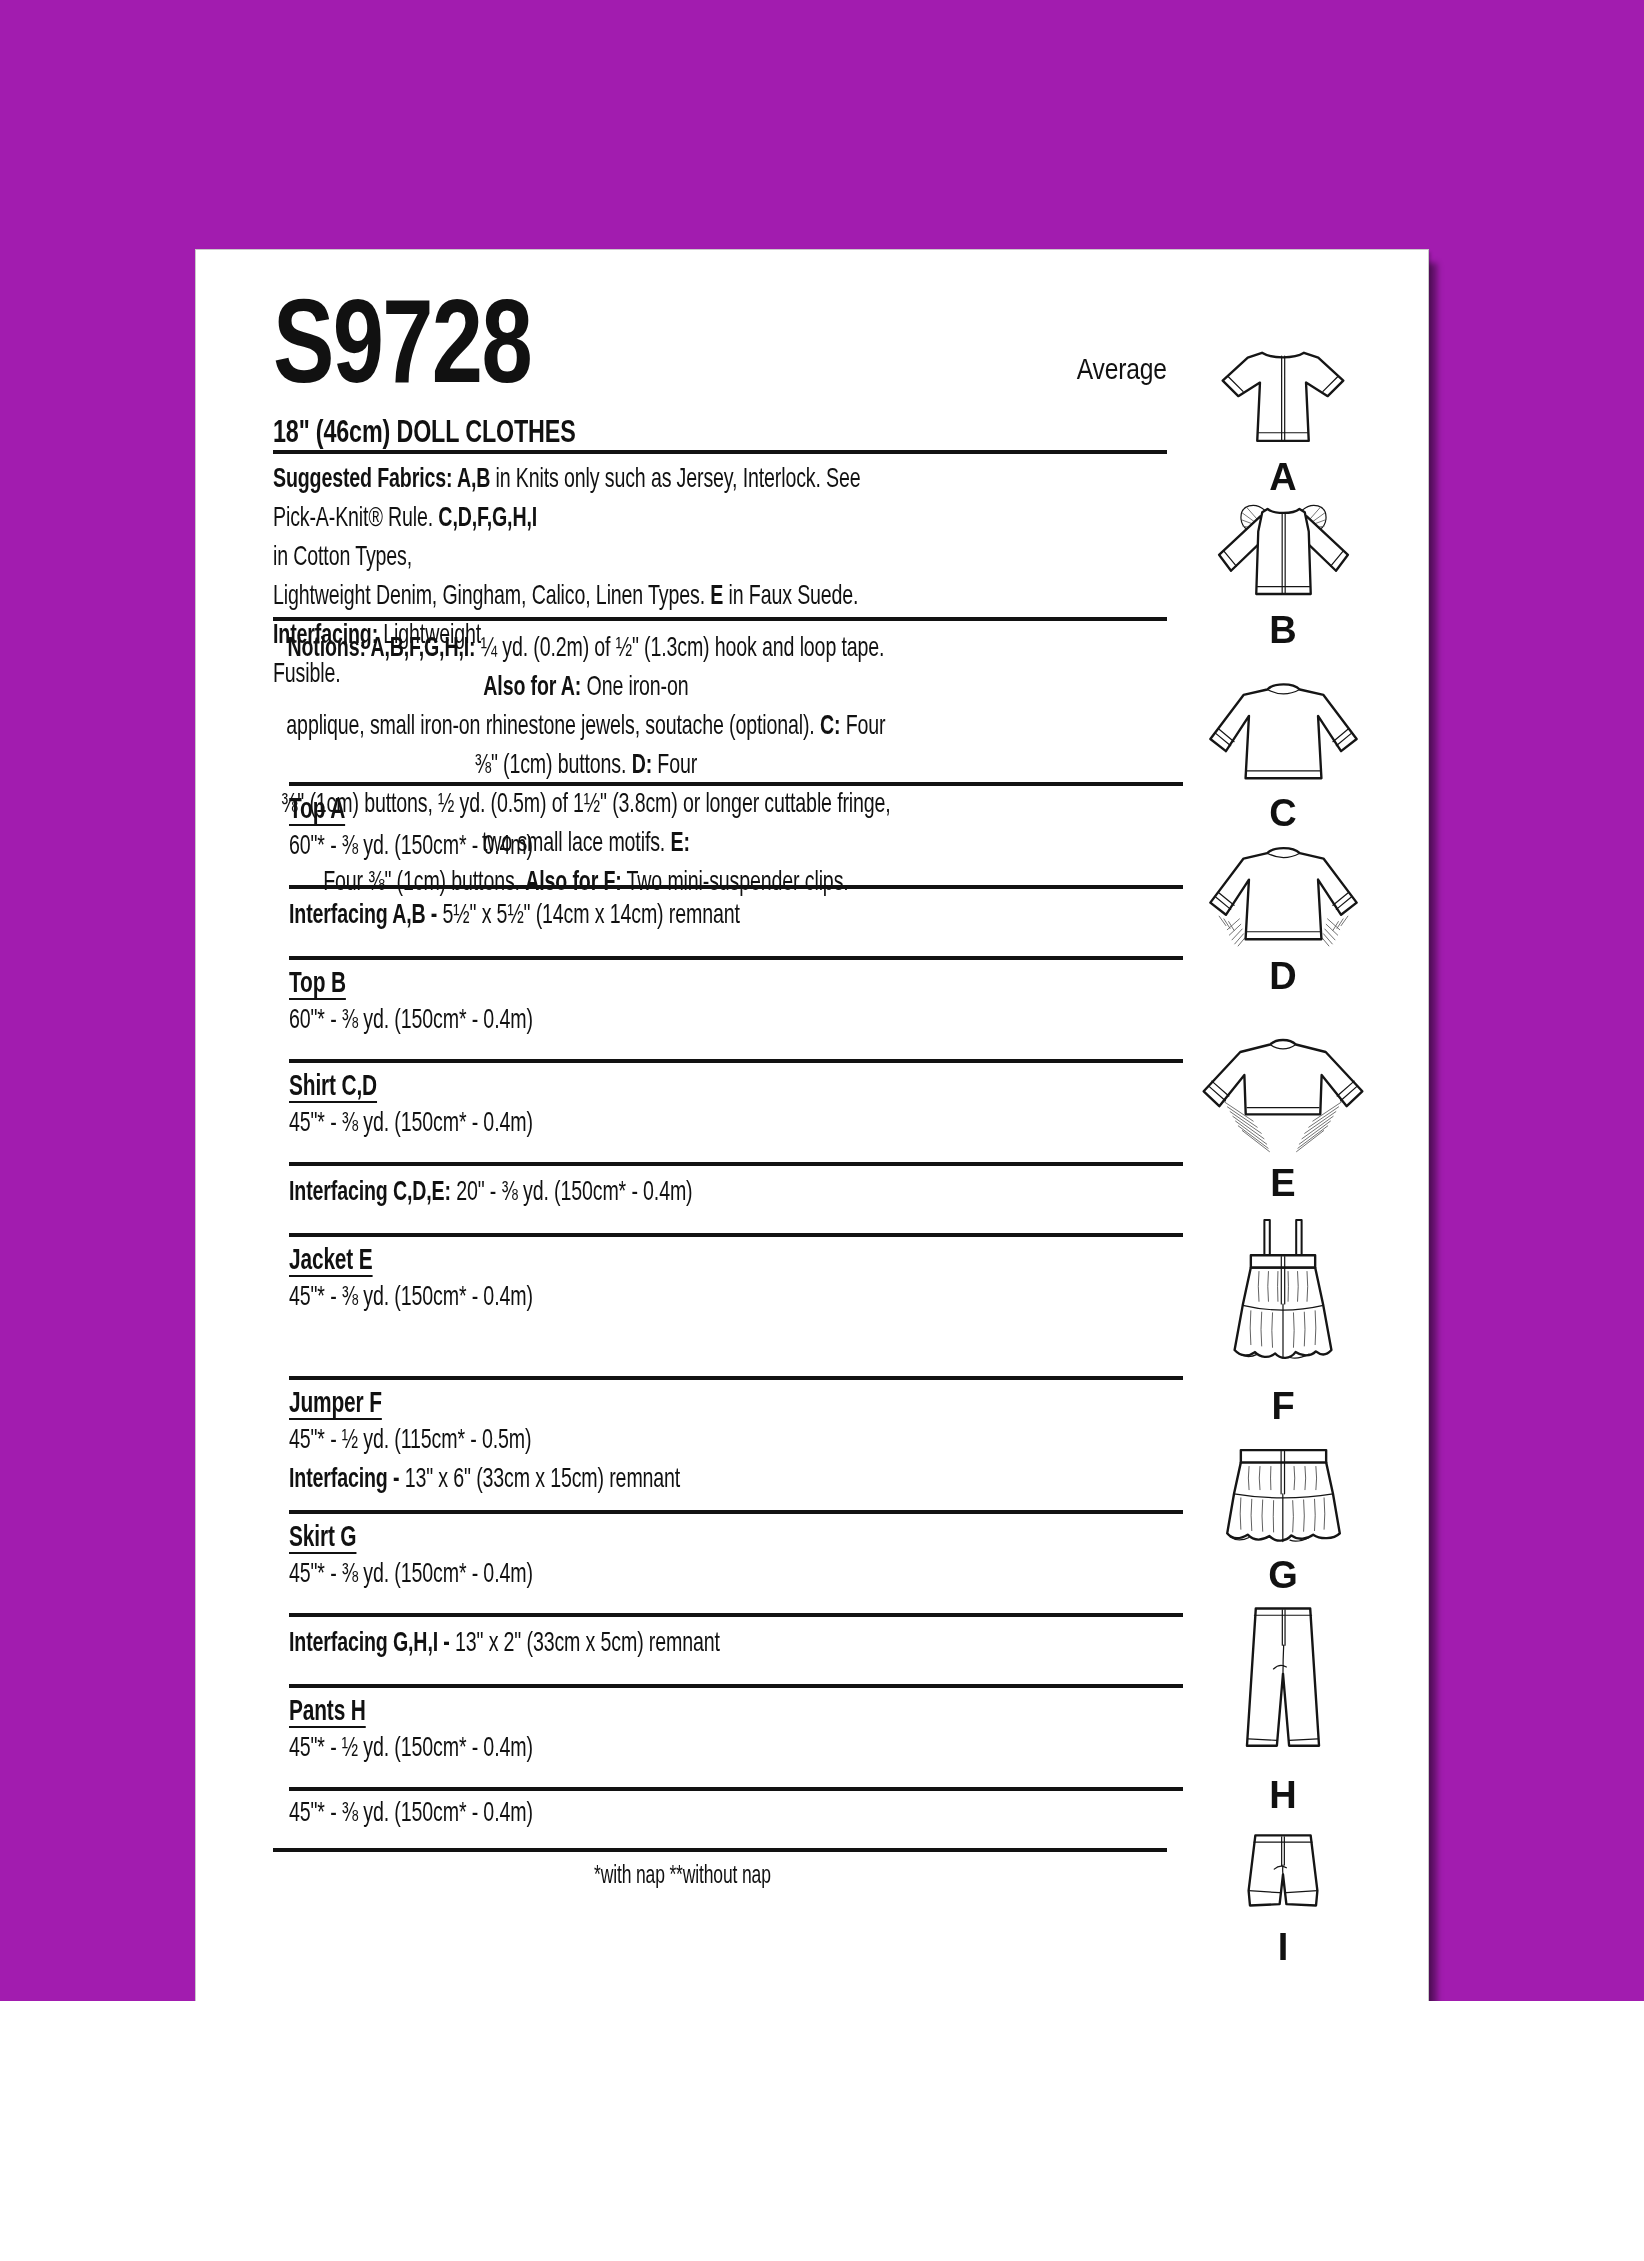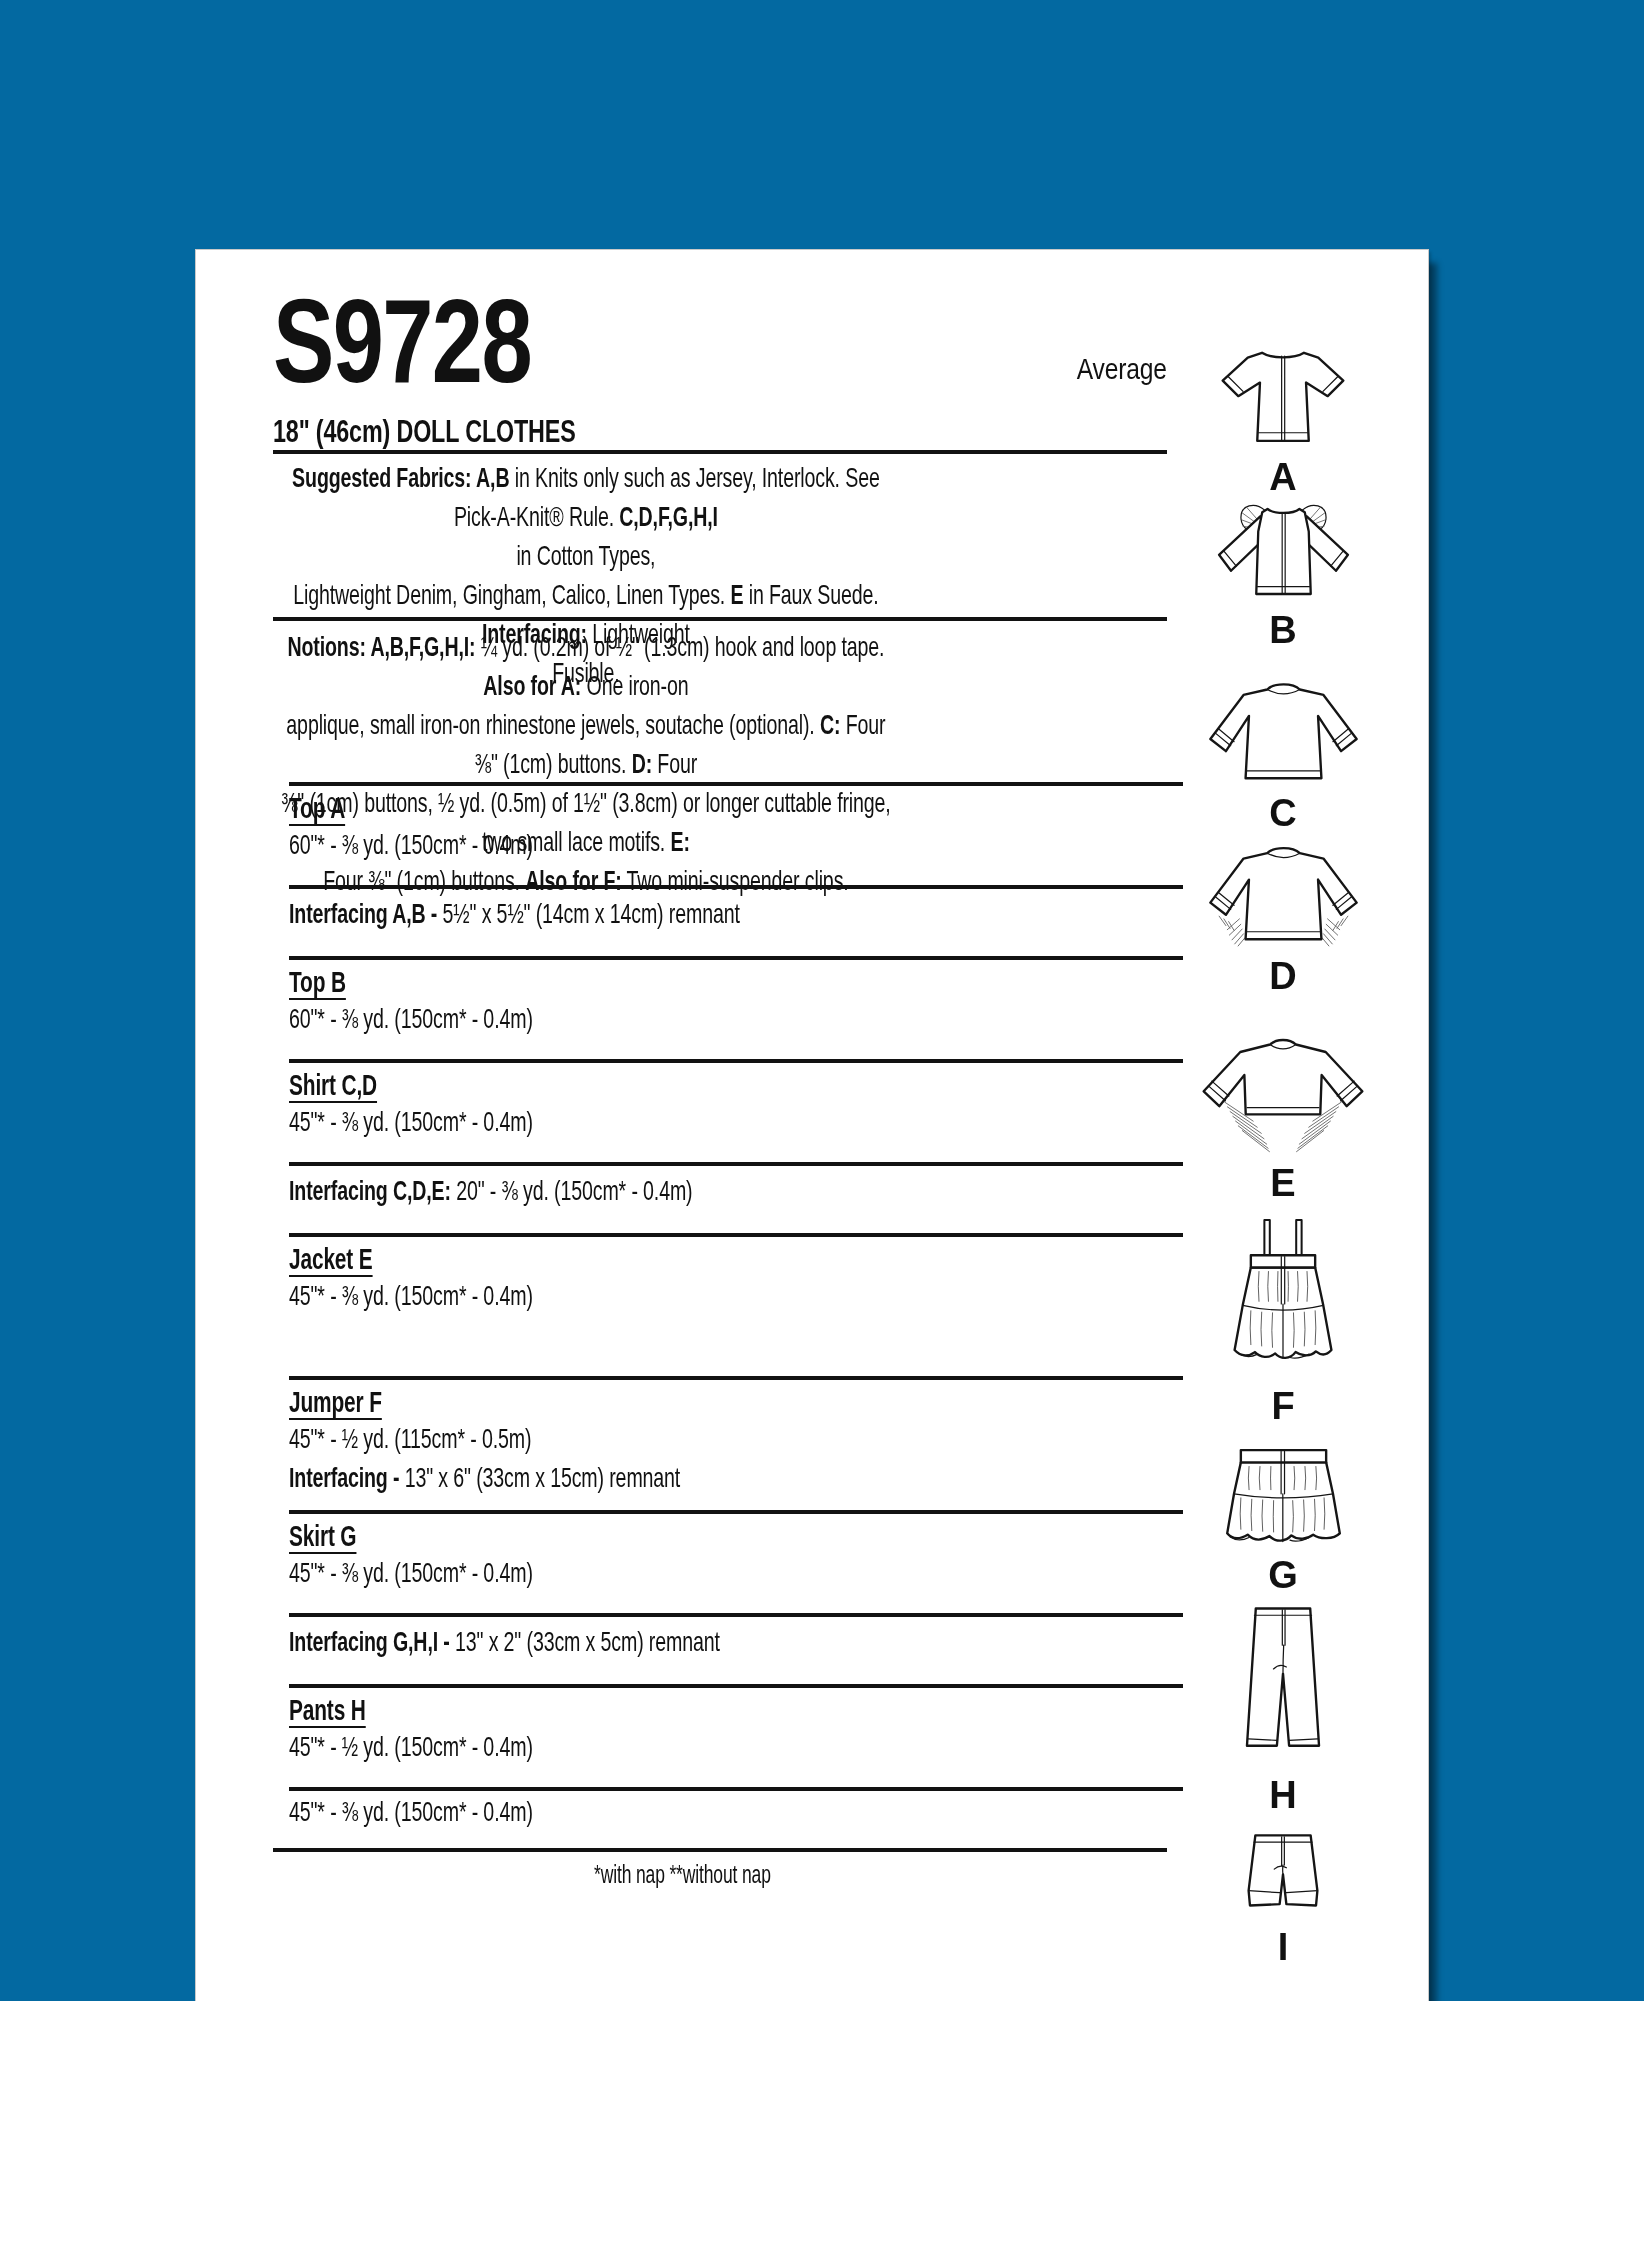--- a/index.html
+++ b/index.html
@@ -1,36 +1,36 @@
 <!DOCTYPE html>
 <html style="font-size:11px"><head>
 <meta charset="utf-8">
 <style>
   html,body{margin:0;padding:0;background:#ffffff;}
-  .canvas{position:relative;width:1645px;height:2001px;background:#0369a1;overflow:hidden;
+  .canvas{position:relative;width:1645px;height:2001px;background:#a21caf;overflow:hidden;
           font-family:"Liberation Sans", sans-serif;color:#111;}
   .paper{position:absolute;left:195px;top:249px;width:1232px;height:1780px;background:#ffffff;
          border:0.7px solid #c9c9c9;
          box-shadow:11px 11px 6.2px -3.4px rgba(0,0,0,0.42), 3.4px 3.4px 2.7px rgba(0,0,0,0.18);}
   .text-col{position:absolute;left:77px;top:0;width:894px;height:100%;}
   
   .cx{display:inline-block;transform:scaleX(0.70);transform-origin:0 50%;white-space:pre-line;letter-spacing:-0.2px;}
   .b{font-weight:bold;}
 
   .title{position:absolute;left:0;top:31.5px;font-size:118px;line-height:118px;font-weight:bold;}
   .title .cx{transform:scaleX(0.78);letter-spacing:-2.1px;}
   .difficulty{position:absolute;right:0;top:98px;font-size:30px;line-height:42px;text-align:right;}
   .difficulty .cx{transform:scaleX(0.82);transform-origin:100% 50%;}
   .size-heading{position:absolute;left:0;top:164px;font-size:31.5px;line-height:34px;font-weight:bold;}
   .size-heading .cx{transform:scaleX(0.74);}
   .dbl{border-top:1.4px solid #121212;border-bottom:3.4px solid #121212;height:2.7px;width:100%;box-sizing:border-box;}
   .rule1{position:absolute;left:0;top:200px;width:100%;}
   .rule2{position:absolute;left:0;top:367px;width:100%;}
   .para{position:absolute;left:0;width:100%;font-size:28px;line-height:39px;}
-  .fabrics{top:208px;text-align:center;}
+  .fabrics{top:208px;}
   .notions{top:377px;text-align:center;}
 
   .sections{position:absolute;left:16px;top:532px;width:100%;}
   .sec{box-sizing:border-box;width:100%;}
   .sec.garment{height:103px;}
   .sec.interfacing{height:71px;}
   .sec.jumper{height:134px;margin-top:40px;}
   .sec-title-row{line-height:31.5px;margin-top:6.9px;font-size:29px;font-weight:bold;}
   .sec-title{transform:scaleX(0.72);text-decoration:underline;text-decoration-thickness:2.4px;text-underline-offset:5.5px;}
   .val{line-height:34px;font-size:28px;margin-top:4.1px;}

